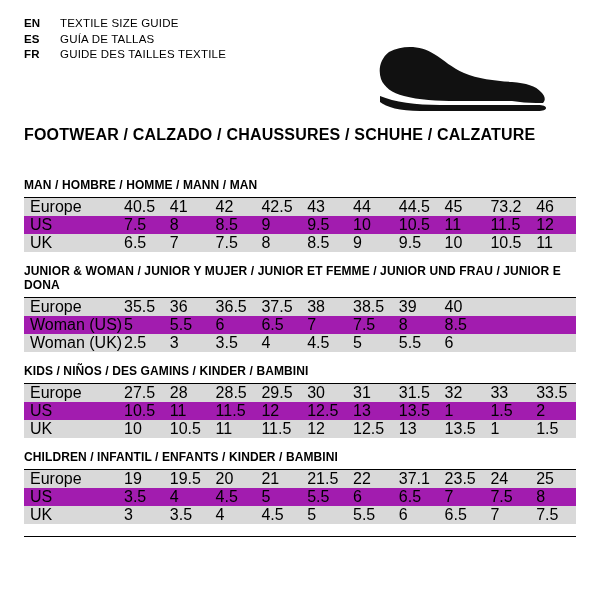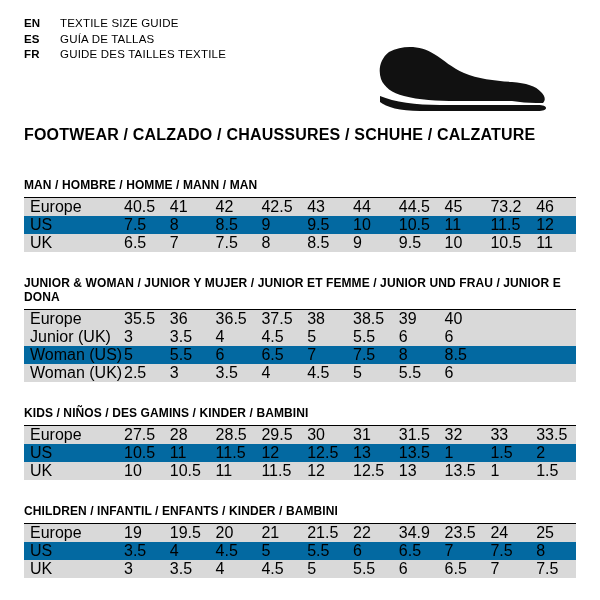--- a/index.html
+++ b/index.html
@@ -58,21 +58,21 @@
 
   .footwear-title {
     margin-top: 6px;
     font-size: 16px;
     font-weight: bold;
     letter-spacing: 0.2px;
   }
 
   
   .section {
-    margin-top: 24px;
+    margin-top: 12px;
   }
   .section.first { margin-top: 34px; }
   .section-title {
     font-size: 12px;
     font-weight: bold;
     letter-spacing: 0.1px;
     margin-bottom: 5px;
   }
   .hr {
     height: 1px;
@@ -85,21 +85,21 @@
     width: 100%;
     table-layout: fixed;
   }
   table.sizes td {
     height: 17px;
     padding: 0 0 0 6px;
     vertical-align: middle;
     white-space: nowrap;
   }
   table.sizes tr.shade td { background: #d9d9d9; }
-  table.sizes tr.plain td { background: #0369a1; }
+  table.sizes tr.plain td { background: #a21caf; }
   td.rowlabel { width: 88px; }
 </style>
 </head>
 <body>
 
 <div class="page">
 
   <div class="header">
     <table class="lang-table">
       <tbody>
@@ -193,33 +193,20 @@
           <td>36</td>
           <td>36.5</td>
           <td>37.5</td>
           <td>38</td>
           <td>38.5</td>
           <td>39</td>
           <td>40</td>
           <td></td>
           <td></td>
         </tr>
-        <tr class="shade">
-          <td class="rowlabel">Junior (UK)</td>
-          <td>3</td>
-          <td>3.5</td>
-          <td>4</td>
-          <td>4.5</td>
-          <td>5</td>
-          <td>5.5</td>
-          <td>6</td>
-          <td>6</td>
-          <td></td>
-          <td></td>
-        </tr>
         <tr class="plain">
           <td class="rowlabel">Woman (US)</td>
           <td>5</td>
           <td>5.5</td>
           <td>6</td>
           <td>6.5</td>
           <td>7</td>
           <td>7.5</td>
           <td>8</td>
           <td>8.5</td>
@@ -297,21 +284,21 @@
     <table class="sizes">
       <tbody>
         <tr class="shade">
           <td class="rowlabel">Europe</td>
           <td>19</td>
           <td>19.5</td>
           <td>20</td>
           <td>21</td>
           <td>21.5</td>
           <td>22</td>
-          <td>34.9</td>
+          <td>37.1</td>
           <td>23.5</td>
           <td>24</td>
           <td>25</td>
         </tr>
         <tr class="plain">
           <td class="rowlabel">US</td>
           <td>3.5</td>
           <td>4</td>
           <td>4.5</td>
           <td>5</td>

